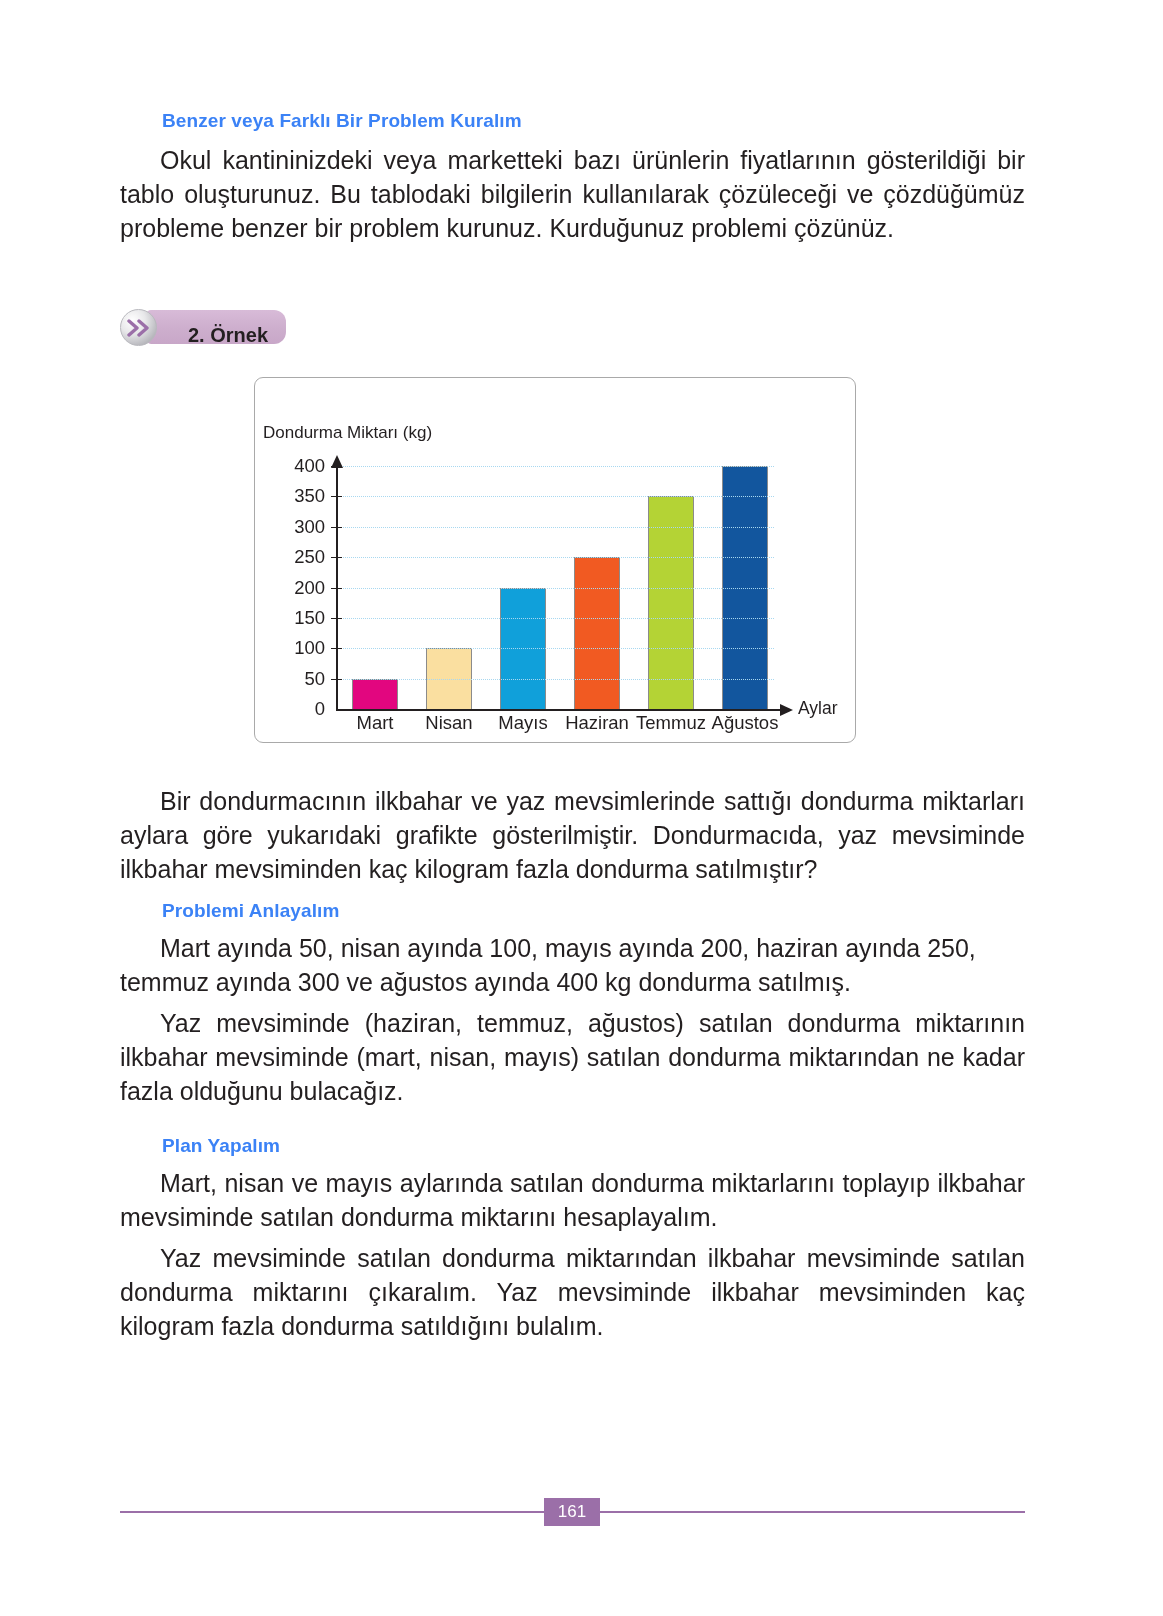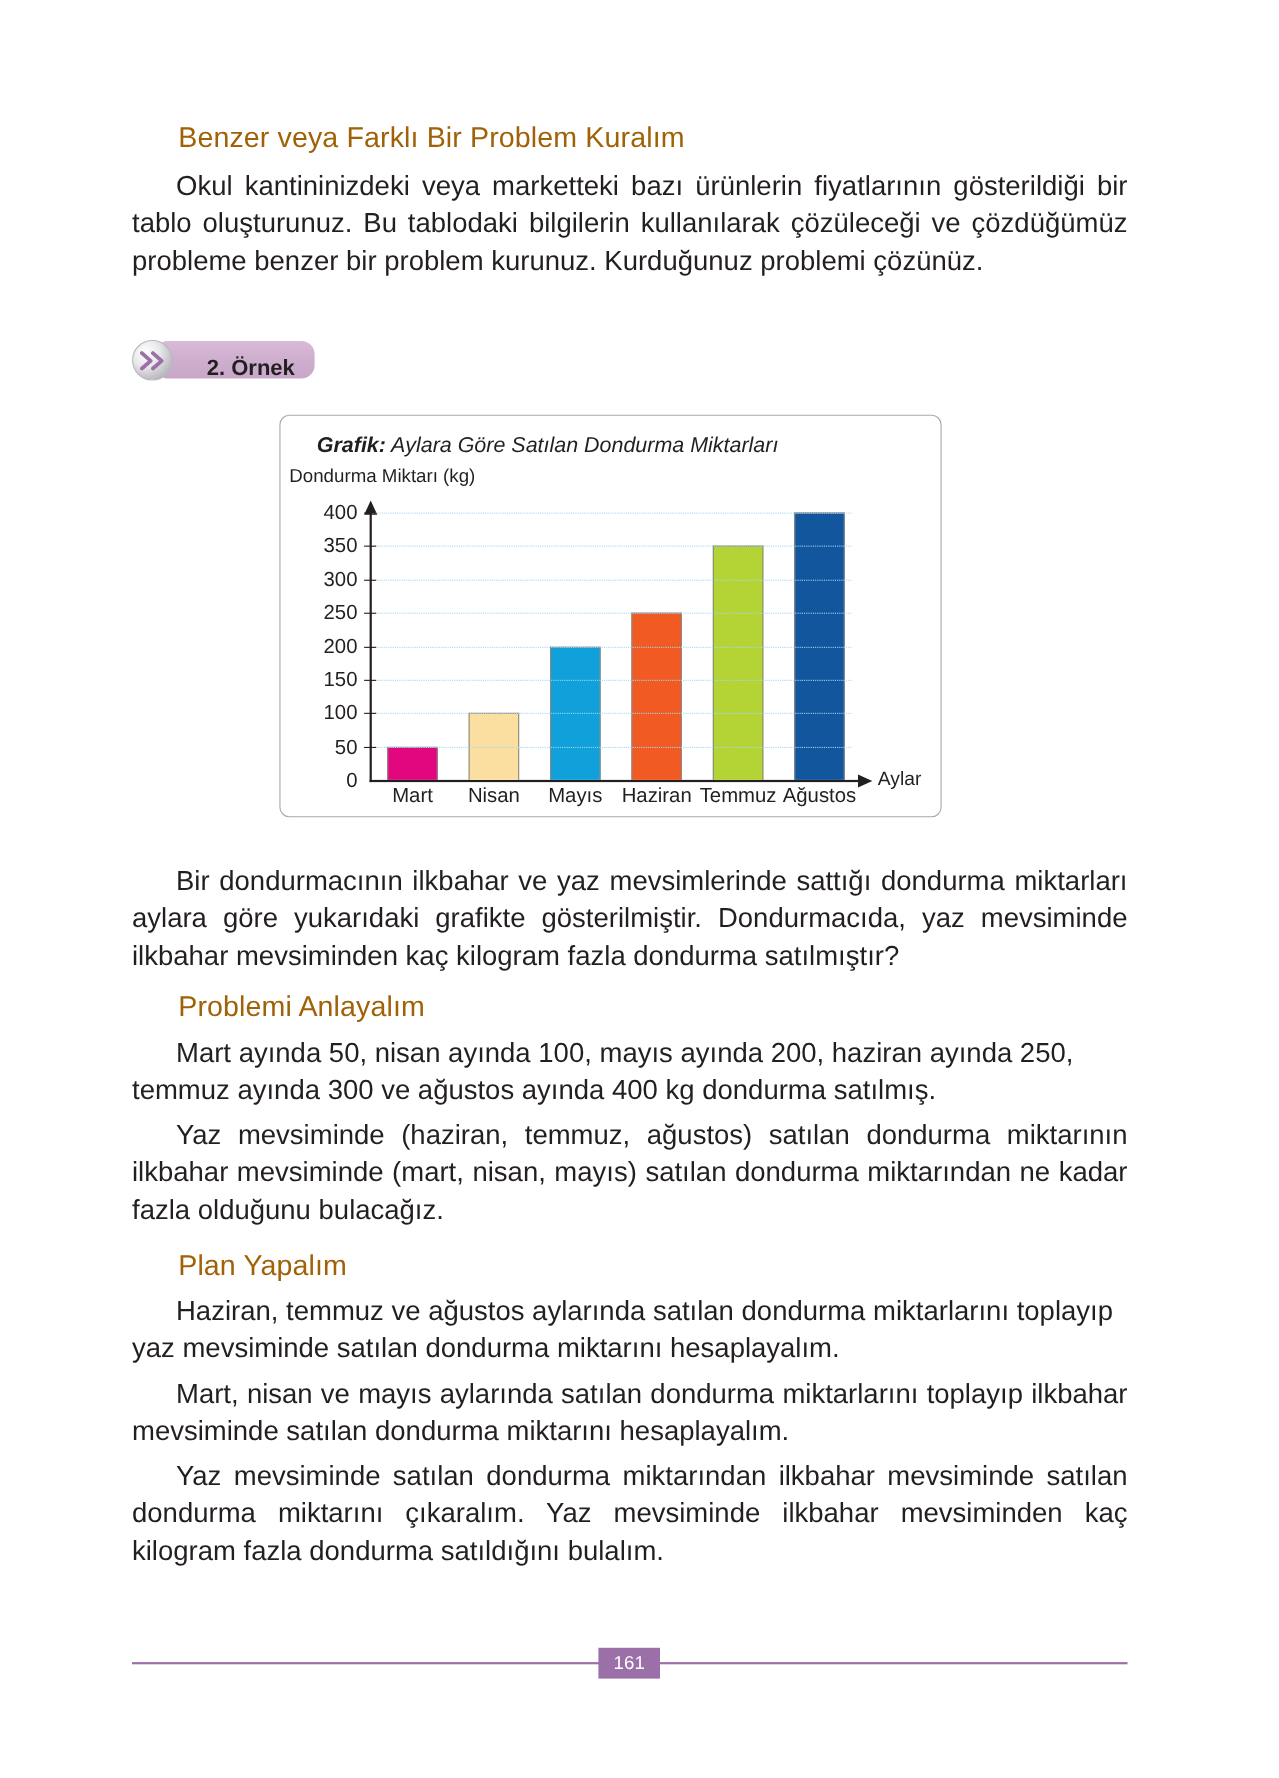--- a/index.html
+++ b/index.html
@@ -23,23 +23,23 @@
 
   
   .content {
     position: absolute;
     left: 120px;
     top: 110px;
     width: 905px;
   }
 
   h2.section-head {
-    font-size: 26px;
-    font-weight: normal;
-    color: #a16207;
+    font-size: 19px;
+    font-weight: bold;
+    color: #3b82f6;
     margin: 0 0 11px 0;
     padding-left: 42px;
     letter-spacing: 0.1px;
   }
   h2.section-head.tight { margin-bottom: 9px; }
 
   p.para {
     font-size: 25px;
     line-height: 34px;
     margin: 0 0 7px 0;
@@ -264,24 +264,20 @@
     </div>
     <div class="badge-circle">
       <svg width="24" height="18" viewBox="0 0 24 18" aria-hidden="true">
         <path d="M2 2 L10 9 L2 16" fill="none" stroke="#9b6fa8" stroke-width="3.4" stroke-linecap="round" stroke-linejoin="round"></path>
         <path d="M12 2 L20 9 L12 16" fill="none" stroke="#9b6fa8" stroke-width="3.4" stroke-linecap="round" stroke-linejoin="round"></path>
       </svg>
     </div>
   </div>
 
   <div class="chart-card">
-    <div class="chart-title">
-      <b>Grafik:</b>
-      <span>Aylara Göre Satılan Dondurma Miktarları</span>
-    </div>
     <div class="chart-ylabel">Dondurma Miktarı (kg)</div>
 
     <div class="plot" id="plot">
       <div class="yaxis-arrow"></div>
       <div class="yaxis-line"></div>
       <div class="xaxis-line"></div>
       <div class="xaxis-arrow"></div>
       <div class="axis-xname">Aylar</div>
       <div class="bars-layer" id="bars-layer">
           <div class="bar" title="Mart: 50" style="height: 30.375px; width: 46px; left: 14px; background: rgb(226, 6, 127);"></div>
@@ -330,21 +326,20 @@
   </div>
 
   <div class="content" style="top:900px;">
     <h2 class="section-head tight">Problemi Anlayalım</h2>
     <p class="para nojust"><span class="ind"></span><span>Mart ayında 50, nisan ayında 100, mayıs ayında 200, haziran ayında 250, temmuz ayında 300 ve ağustos ayında 400 kg dondurma satılmış.</span></p>
     <p class="para"><span class="ind"></span><span>Yaz mevsiminde (haziran, temmuz, ağustos) satılan dondurma miktarının ilkbahar mevsiminde (mart, nisan, mayıs) satılan dondurma miktarından ne kadar fazla olduğunu bulacağız.</span></p>
   </div>
 
   <div class="content" style="top:1135px;">
     <h2 class="section-head tight">Plan Yapalım</h2>
-    <p class="para nojust"><span class="ind"></span><span>Haziran, temmuz ve ağustos aylarında satılan dondurma miktarlarını toplayıp yaz mevsiminde satılan dondurma miktarını hesaplayalım.</span></p>
     <p class="para"><span class="ind"></span><span>Mart, nisan ve mayıs aylarında satılan dondurma miktarlarını toplayıp ilkbahar mevsiminde satılan dondurma miktarını hesaplayalım.</span></p>
     <p class="para"><span class="ind"></span><span>Yaz mevsiminde satılan dondurma miktarından ilkbahar mevsiminde satılan dondurma miktarını çıkaralım. Yaz mevsiminde ilkbahar mevsiminden kaç kilogram fazla dondurma satıldığını bulalım.</span></p>
   </div>
 
   <div class="footer">
     <div class="footer-rule"></div>
     <div class="footer-pagebox">161</div>
   </div>
 
 </div>

